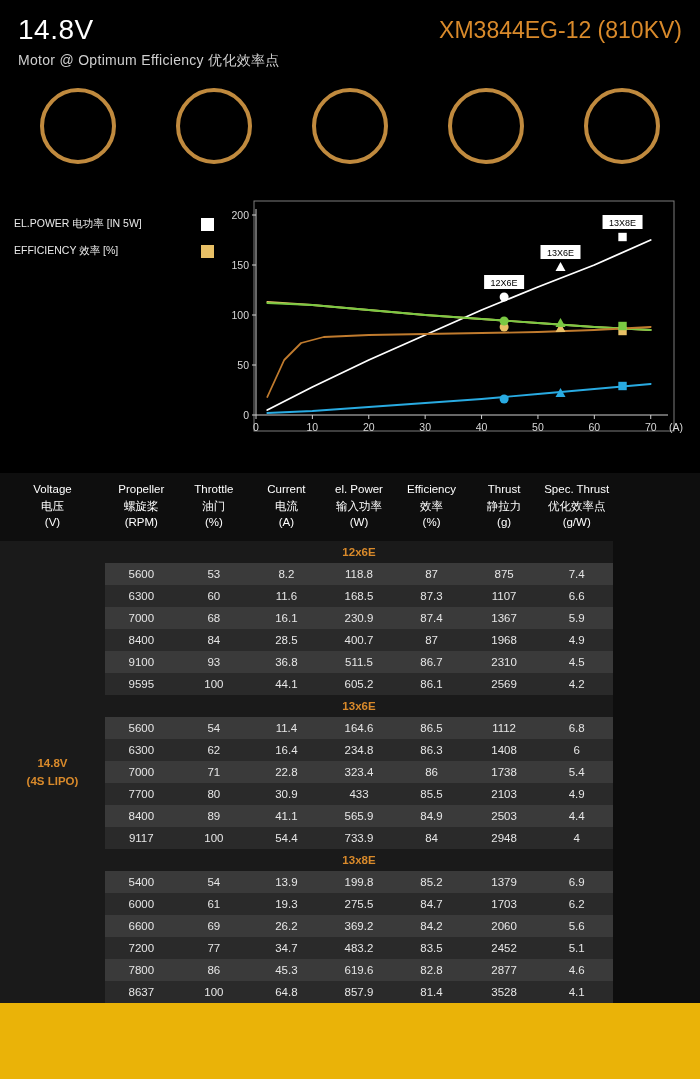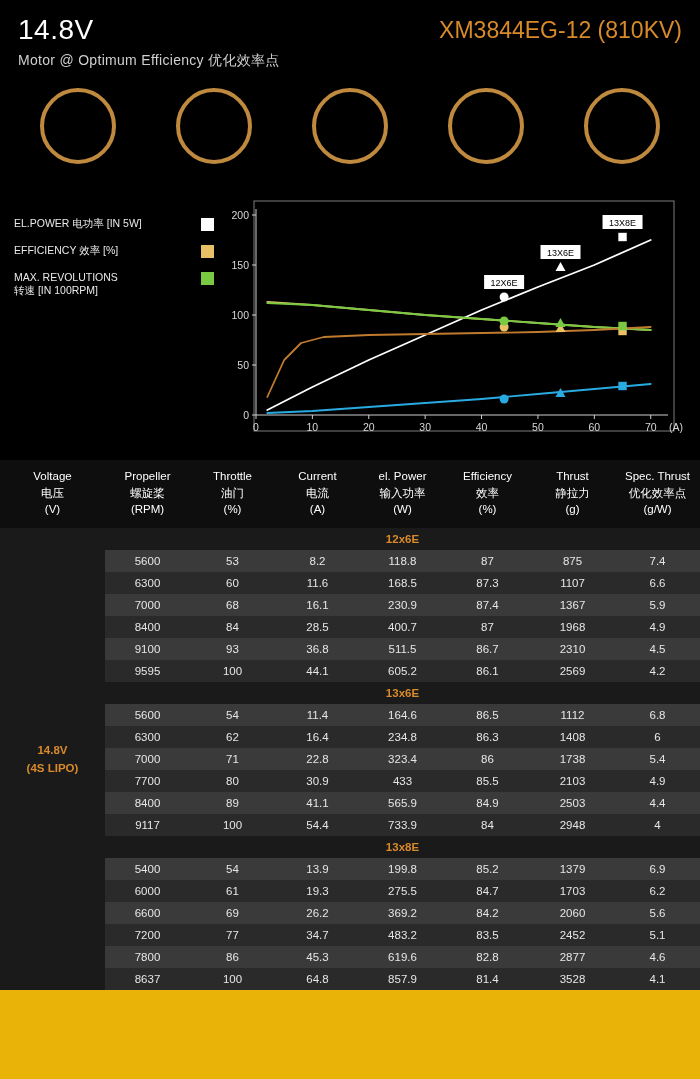--- a/index.html
+++ b/index.html
@@ -90,21 +90,21 @@
     color: #ffffff;
     font-size: 13px;
     margin-top: 4px;
     text-align: center;
   }
 
   
   .chartwrap {
     background: #000;
     display: flex;
-    padding: 6px 8px 13px 14px;
+    padding: 6px 8px 26px 14px;
   }
   .legend {
     width: 200px;
     padding-top: 20px;
   }
   .legend-row {
     display: flex;
     align-items: flex-start;
     margin-bottom: 13px;
   }
@@ -125,21 +125,21 @@
     position: relative;
   }
   svg.plot { display: block; }
 
   
   .tablewrap {
     background: #0e0e0e;
     padding: 0;
   }
   table {
-    width: 700px;
+    width: 613px;
     border-collapse: collapse;
     table-layout: fixed;
   }
   th {
     color: #ffffff;
     font-size: 11.5px;
     font-weight: 400;
     padding: 8px 2px 10px 2px;
     vertical-align: top;
     line-height: 1.45;
@@ -226,24 +226,20 @@
 
   <div class="chartwrap">
     <div class="legend" id="legend">
         <div class="legend-row">
           <div class="legend-text">EL.POWER 电功率 [IN 5W]</div>
           <div class="swatch" style="background: rgb(255, 255, 255);"></div>
         </div>
         <div class="legend-row">
           <div class="legend-text">EFFICIENCY 效率 [%]</div>
           <div class="swatch" style="background: rgb(232, 192, 102);"></div>
-        </div>
-        <div class="legend-row">
-          <div class="legend-text">MAX. REVOLUTIONS<br>转速 [IN 100RPM]</div>
-          <div class="swatch" style="background: rgb(122, 201, 67);"></div>
         </div>
       </div>
     <div class="plot-outer">
       <svg class="plot" id="plot" width="470" height="250" viewBox="0 0 470 250">
           <rect x="40" y="4" width="420" height="230" fill="#000" stroke="#7d7d7d" stroke-width="1"></rect>
           <line x1="42" y1="12" x2="42" y2="218" stroke="#cfcfcf" stroke-width="1"></line>
           <line x1="42" y1="218" x2="454" y2="218" stroke="#cfcfcf" stroke-width="1"></line>
           <line x1="38" y1="218" x2="42" y2="218" stroke="#cfcfcf" stroke-width="1"></line>
           <text x="35" y="222" fill="#d8d8d8" font-size="10.5" text-anchor="end" font-family="&quot;Liberation Sans&quot;, sans-serif">0</text>
           <line x1="38" y1="168" x2="42" y2="168" stroke="#cfcfcf" stroke-width="1"></line>

